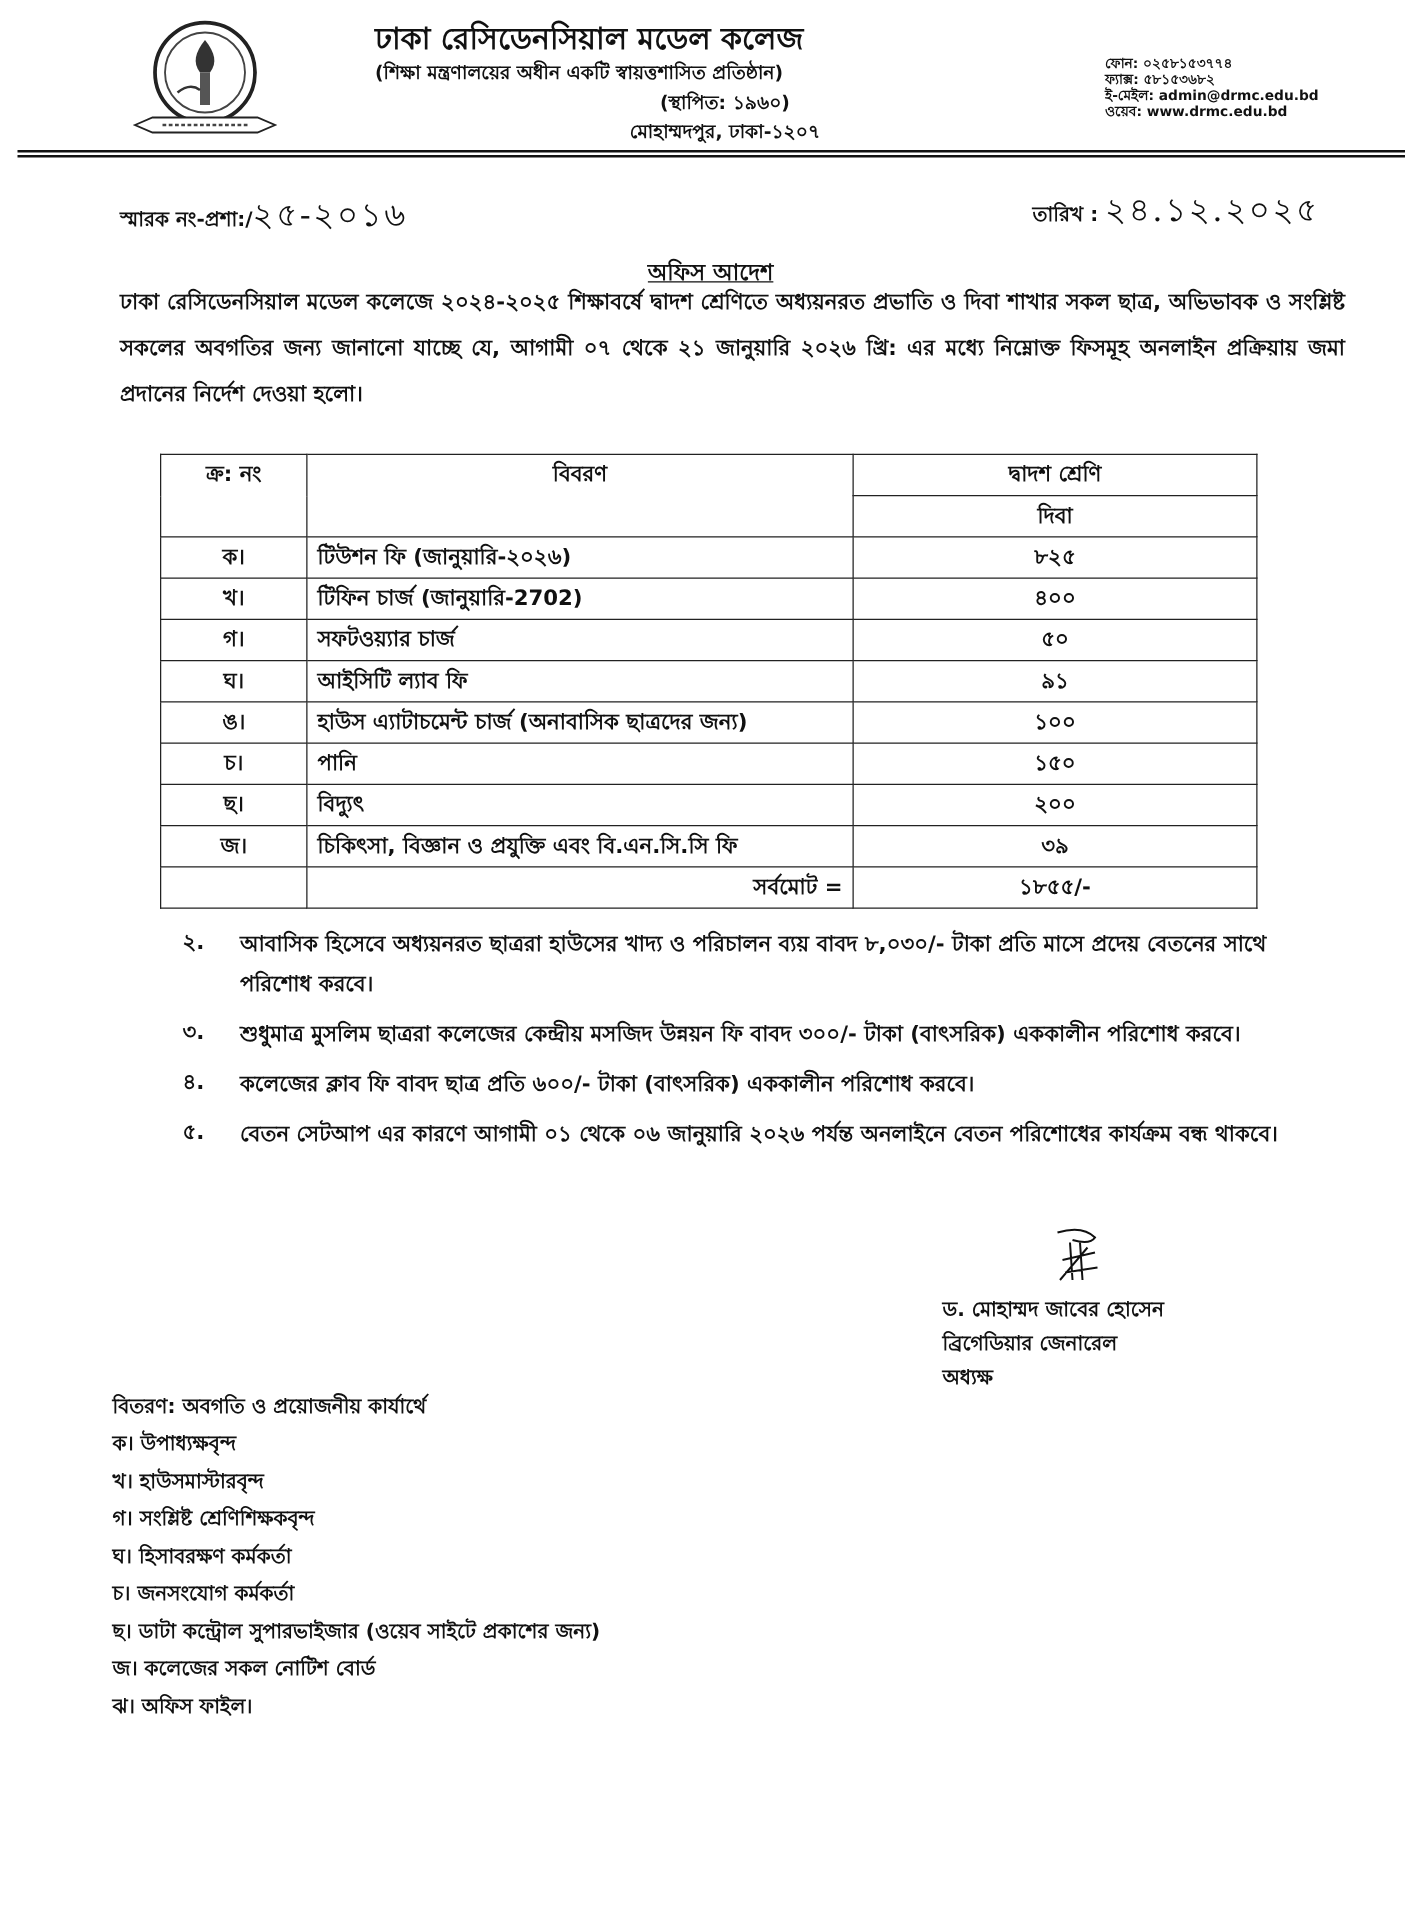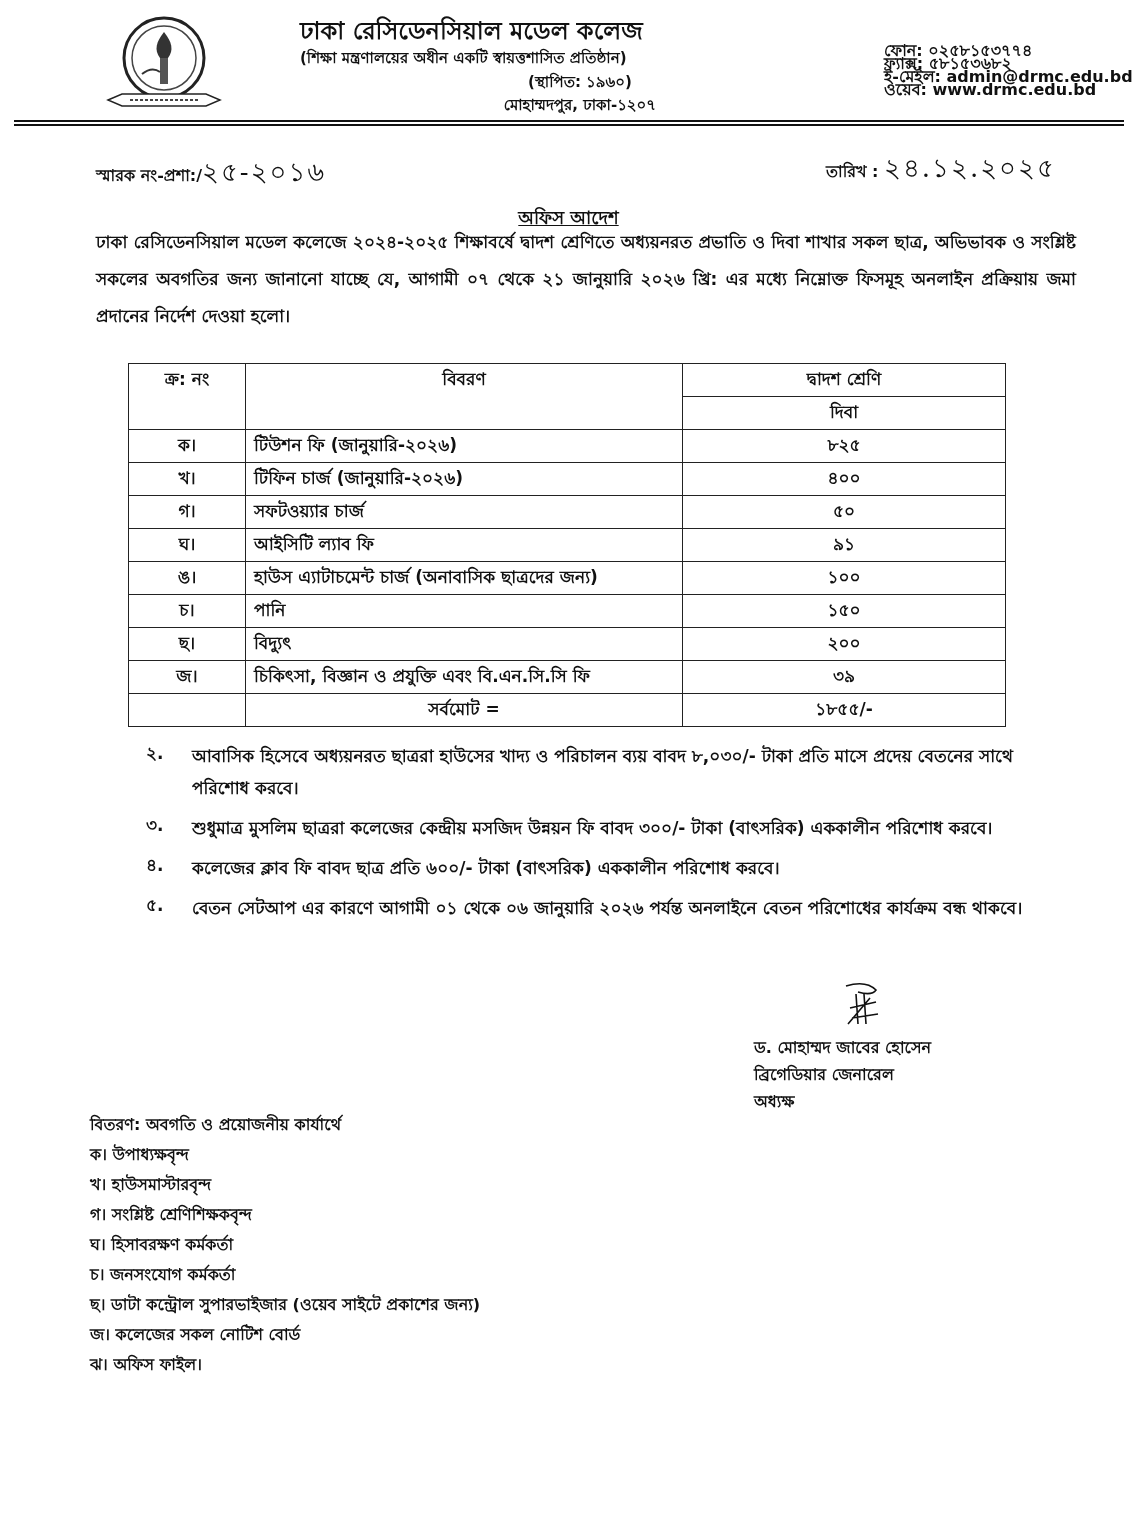--- a/index.html
+++ b/index.html
@@ -7,41 +7,41 @@
     width: 1137px; height: 1536px; position: relative; overflow: hidden;
     font-family: "DejaVu Sans", sans-serif; color: #111;
   }
   .abs { position: absolute; }
   
   .logo { left: 102px; top: 14px; width: 124px; height: 104px; }
   .college-name { left: 300px; top: 12px; width: 560px; font-size: 24px; font-weight: bold; }
   .college-sub { left: 300px; top: 46px; width: 560px; font-size: 15px; font-weight: bold; }
   .college-est { left: 300px; top: 70px; width: 560px; text-align: center; font-size: 15px; font-weight: bold; }
   .college-addr { left: 300px; top: 93px; width: 560px; text-align: center; font-size: 15px; font-weight: bold; }
-  .contact { left: 884px; top: 44px; font-size: 16px; font-weight: bold; line-height: 13px; }
+  .contact { left: 884px; top: 44px; font-size: 11px; font-weight: bold; line-height: 13px; }
   .contact div { white-space: nowrap; }
   .rule { left: 14px; top: 120px; width: 1110px; height: 6px; border-top: 2px solid #111; border-bottom: 2px solid #111; box-sizing: border-box; }
 
   .memo { left: 96px; top: 152px; font-size: 16px; font-weight: bold; }
   .memo .hand, .date .hand { font-family: "DejaVu Serif", serif; font-weight: normal; font-size: 26px; letter-spacing: 2px; }
   .date { left: 826px; top: 148px; font-size: 16px; font-weight: bold; }
 
   .title { left: 0; width: 1137px; top: 204px; text-align: center; font-size: 18px; font-weight: bold; }
   .title span { text-decoration: underline; }
 
   .intro { left: 96px; top: 224px; width: 980px; font-size: 17px; font-weight: bold; line-height: 37px; text-align: justify; }
 
   
   table.fees { position: absolute; left: 128px; top: 363px; width: 878px; border-collapse: collapse; font-size: 17px; font-weight: bold; }
   table.fees td, table.fees th { border: 1.5px solid #222; padding: 2px 8px; height: 27px; font-weight: bold; }
   table.fees th { vertical-align: top; }
   .c-no { width: 100px; text-align: center; }
   .c-desc { width: 420px; text-align: left; }
   .c-amt { text-align: center; }
-  .total-label { text-align: center; }
+  .total-label { text-align: right; }
 
   
   .points { left: 146px; top: 740px; width: 900px; font-size: 17px; font-weight: bold; }
   .point { display: flex; margin-bottom: 8px; }
   .point .num { width: 46px; flex: none; }
   .point .txt { flex: 1; line-height: 32px; }
 
   
   .sig-mark { left: 836px; top: 980px; width: 50px; height: 50px; }
   .signer { left: 754px; top: 1034px; font-size: 16px; font-weight: bold; line-height: 27px; }
@@ -99,21 +99,21 @@
     </tr>
   </thead>
   <tbody id="fee-body">
       <tr>
         <td class="c-no">ক।</td>
         <td class="c-desc">টিউশন ফি (জানুয়ারি-২০২৬)</td>
         <td class="c-amt">৮২৫</td>
       </tr>
       <tr>
         <td class="c-no">খ।</td>
-        <td class="c-desc">টিফিন চার্জ (জানুয়ারি-২০২৬)</td>
+        <td class="c-desc">টিফিন চার্জ (জানুয়ারি-2702)</td>
         <td class="c-amt">৪০০</td>
       </tr>
       <tr>
         <td class="c-no">গ।</td>
         <td class="c-desc">সফটওয়্যার চার্জ</td>
         <td class="c-amt">৫০</td>
       </tr>
       <tr>
         <td class="c-no">ঘ।</td>
         <td class="c-desc">আইসিটি ল্যাব ফি</td>

